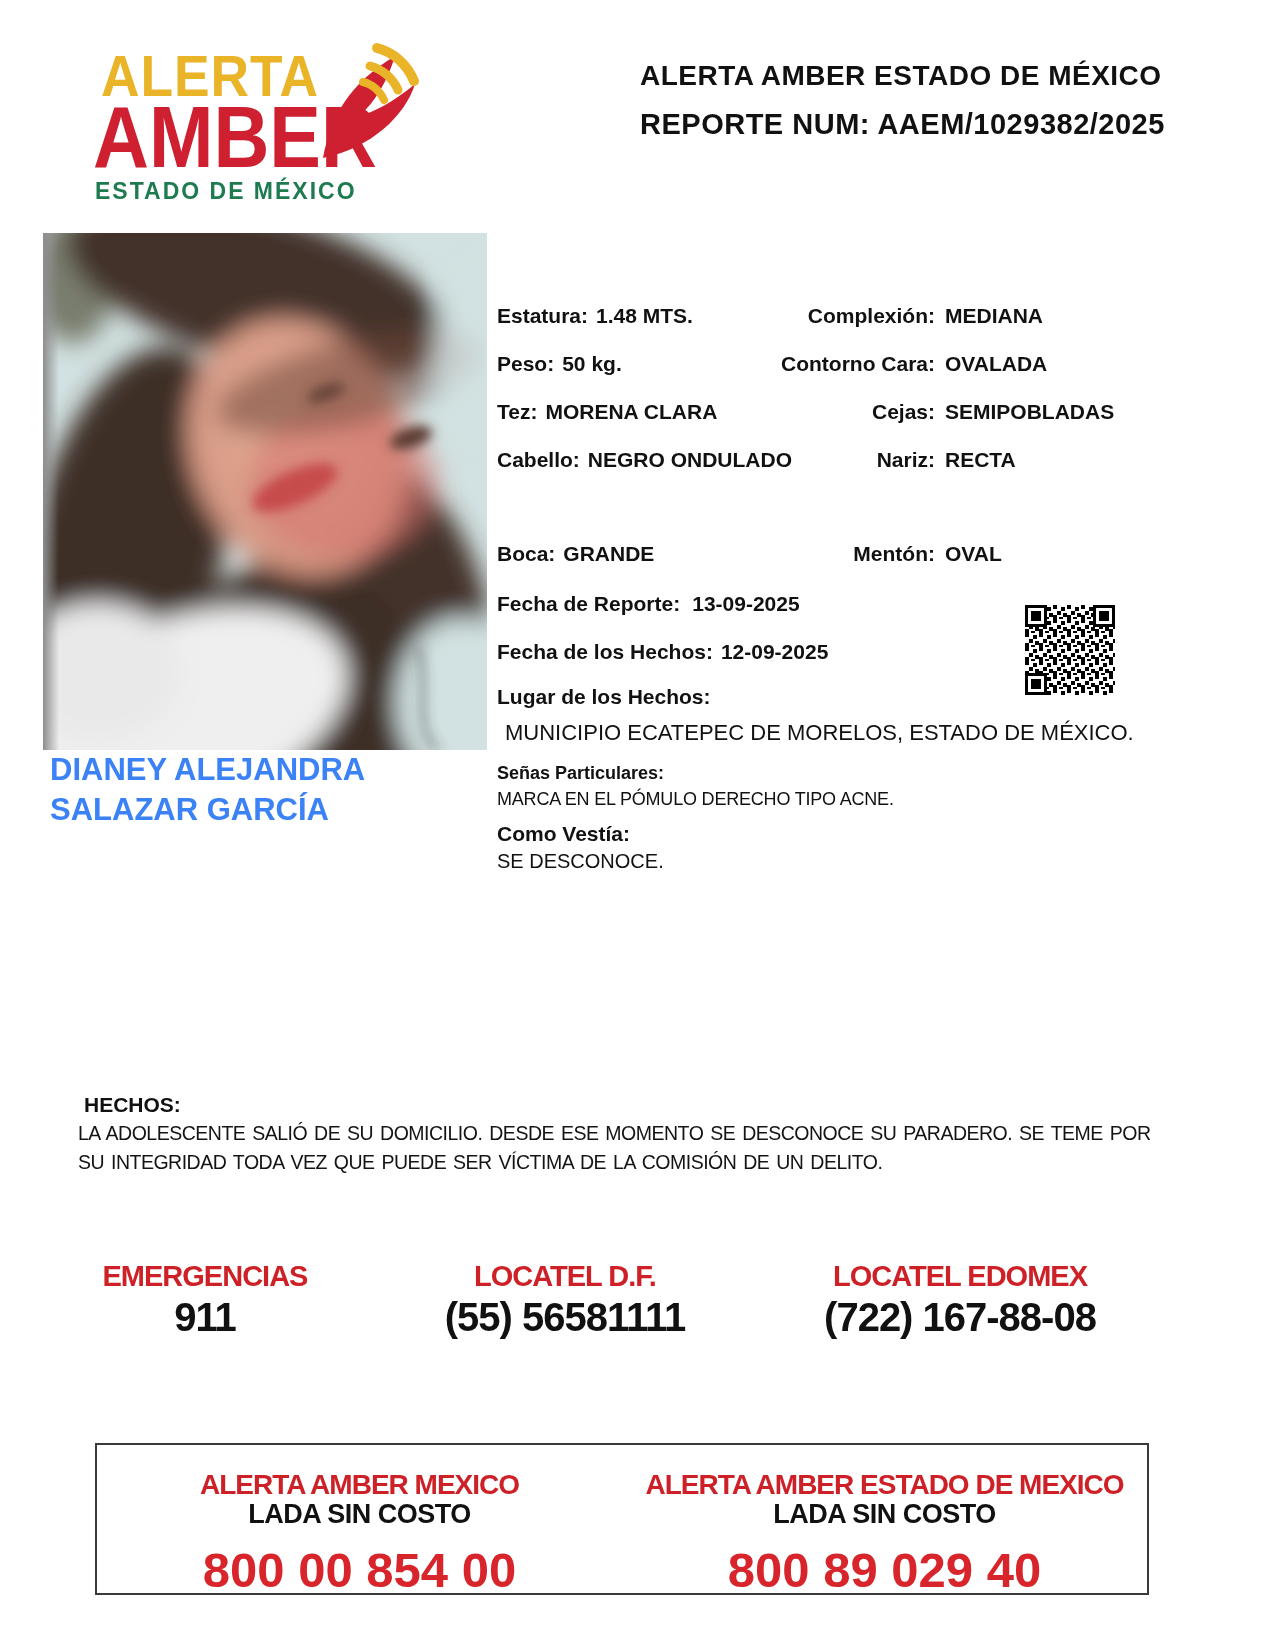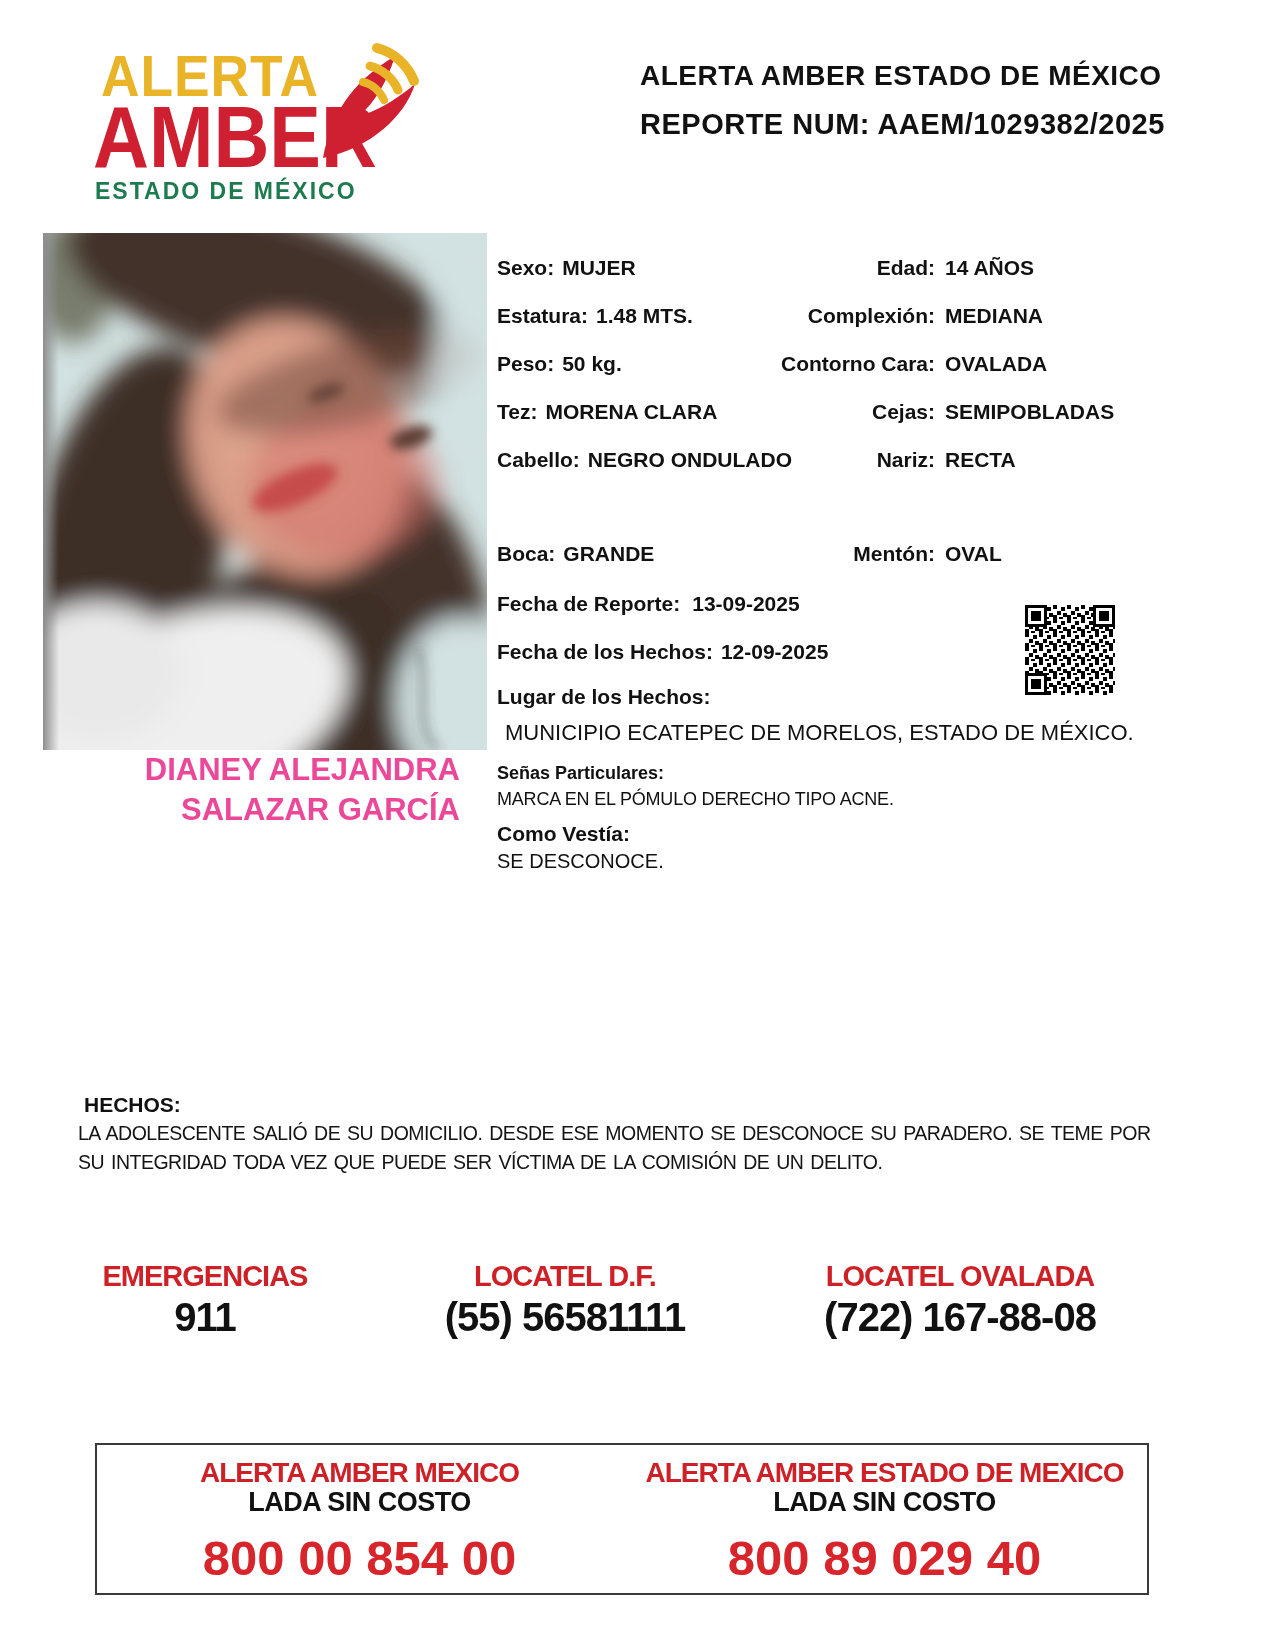--- a/index.html
+++ b/index.html
@@ -43,21 +43,21 @@
   }
   
   #photo{
     position:absolute;left:43px;top:233px;width:444px;height:517px;
     background:#d3e2e2;overflow:hidden;
   }
   #photo svg{display:block;width:100%;height:100%;}
   
   #person-name{
     position:absolute;left:50px;top:750px;width:410px;
-    text-align:right;color:#ec4899;font-weight:800;
+    text-align:left;color:#3b82f6;font-weight:800;
     font-size:31px;line-height:40px;white-space:nowrap;
   }
   
   .det-row{position:absolute;left:0;width:1275px;height:26px;}
   .det-left{position:absolute;left:497px;white-space:nowrap;font-weight:bold;font-size:21px;color:#111;}
   .det-left .lbl{margin-right:8px;}
   .det-rlabel{position:absolute;right:340px;white-space:nowrap;font-weight:bold;font-size:21px;color:#111;}
   .det-rvalue{position:absolute;left:945px;white-space:nowrap;font-weight:bold;font-size:21px;color:#111;}
   .det-plain{font-weight:normal;}
   
@@ -71,21 +71,21 @@
   
   .em-block{position:absolute;top:1260px;text-align:center;}
   .em-label{font-size:29px;font-weight:800;color:#cd2127;letter-spacing:-1px;white-space:nowrap;}
   .em-number{font-size:40px;font-weight:800;color:#111;margin-top:2px;white-space:nowrap;letter-spacing:-1px;}
   
   #hotline-box{
     position:absolute;left:95px;top:1443px;width:1050px;height:148px;
     border:2px solid #3a3a3a;background:#fff;
     display:flex;flex-direction:row;
   }
-  .hl-col{flex:0 0 50%;text-align:center;padding-top:12px;box-sizing:border-box;}
+  .hl-col{flex:0 0 50%;text-align:center;padding-top:24px;box-sizing:border-box;}
   .hl-title{font-size:28px;font-weight:800;color:#cd2127;letter-spacing:-1px;white-space:nowrap;}
   .hl-sub{font-size:27px;font-weight:800;color:#111;letter-spacing:-.5px;margin-top:-2px;}
   .hl-number{font-size:49px;font-weight:800;color:#d8252b;margin-top:12px;letter-spacing:0px;white-space:nowrap;}
 </style>
 </head>
 <body>
 
 <div id="poster">
 
   <div id="logo">
@@ -147,25 +147,20 @@
       <rect x="0" y="0" width="16" height="518" fill="url(#edge)"></rect>
     </svg>
   </div>
 
   <div id="person-name">
     <div>DIANEY ALEJANDRA</div>
     <div>SALAZAR GARCÍA</div>
   </div>
 
 
-  <div class="det-row" style="top:256px">
-    <span class="det-left"><span class="lbl">Sexo:</span><span>MUJER</span></span>
-    <span class="det-rlabel">Edad:</span>
-    <span class="det-rvalue">14 AÑOS</span>
-  </div>
 
   <div class="det-row" style="top:304px">
     <span class="det-left"><span class="lbl">Estatura:</span><span>1.48 MTS.</span></span>
     <span class="det-rlabel">Complexión:</span>
     <span class="det-rvalue">MEDIANA</span>
   </div>
 
   <div class="det-row" style="top:352px">
     <span class="det-left"><span class="lbl">Peso:</span><span>50 kg.</span></span>
     <span class="det-rlabel">Contorno Cara:</span>
@@ -252,21 +247,21 @@
 
   <div class="em-block" style="left:75px;width:260px">
     <div class="em-label">EMERGENCIAS</div>
     <div class="em-number">911</div>
   </div>
   <div class="em-block" style="left:395px;width:340px">
     <div class="em-label">LOCATEL D.F.</div>
     <div class="em-number">(55) 56581111</div>
   </div>
   <div class="em-block" style="left:770px;width:380px">
-    <div class="em-label">LOCATEL OVALADA</div>
+    <div class="em-label">LOCATEL EDOMEX</div>
     <div class="em-number">(722) 167-88-08</div>
   </div>
 
   <div id="hotline-box">
     <div class="hl-col">
       <div class="hl-title">ALERTA AMBER MEXICO</div>
       <div class="hl-sub">LADA SIN COSTO</div>
       <div class="hl-number">800 00 854 00</div>
     </div>
     <div class="hl-col">

